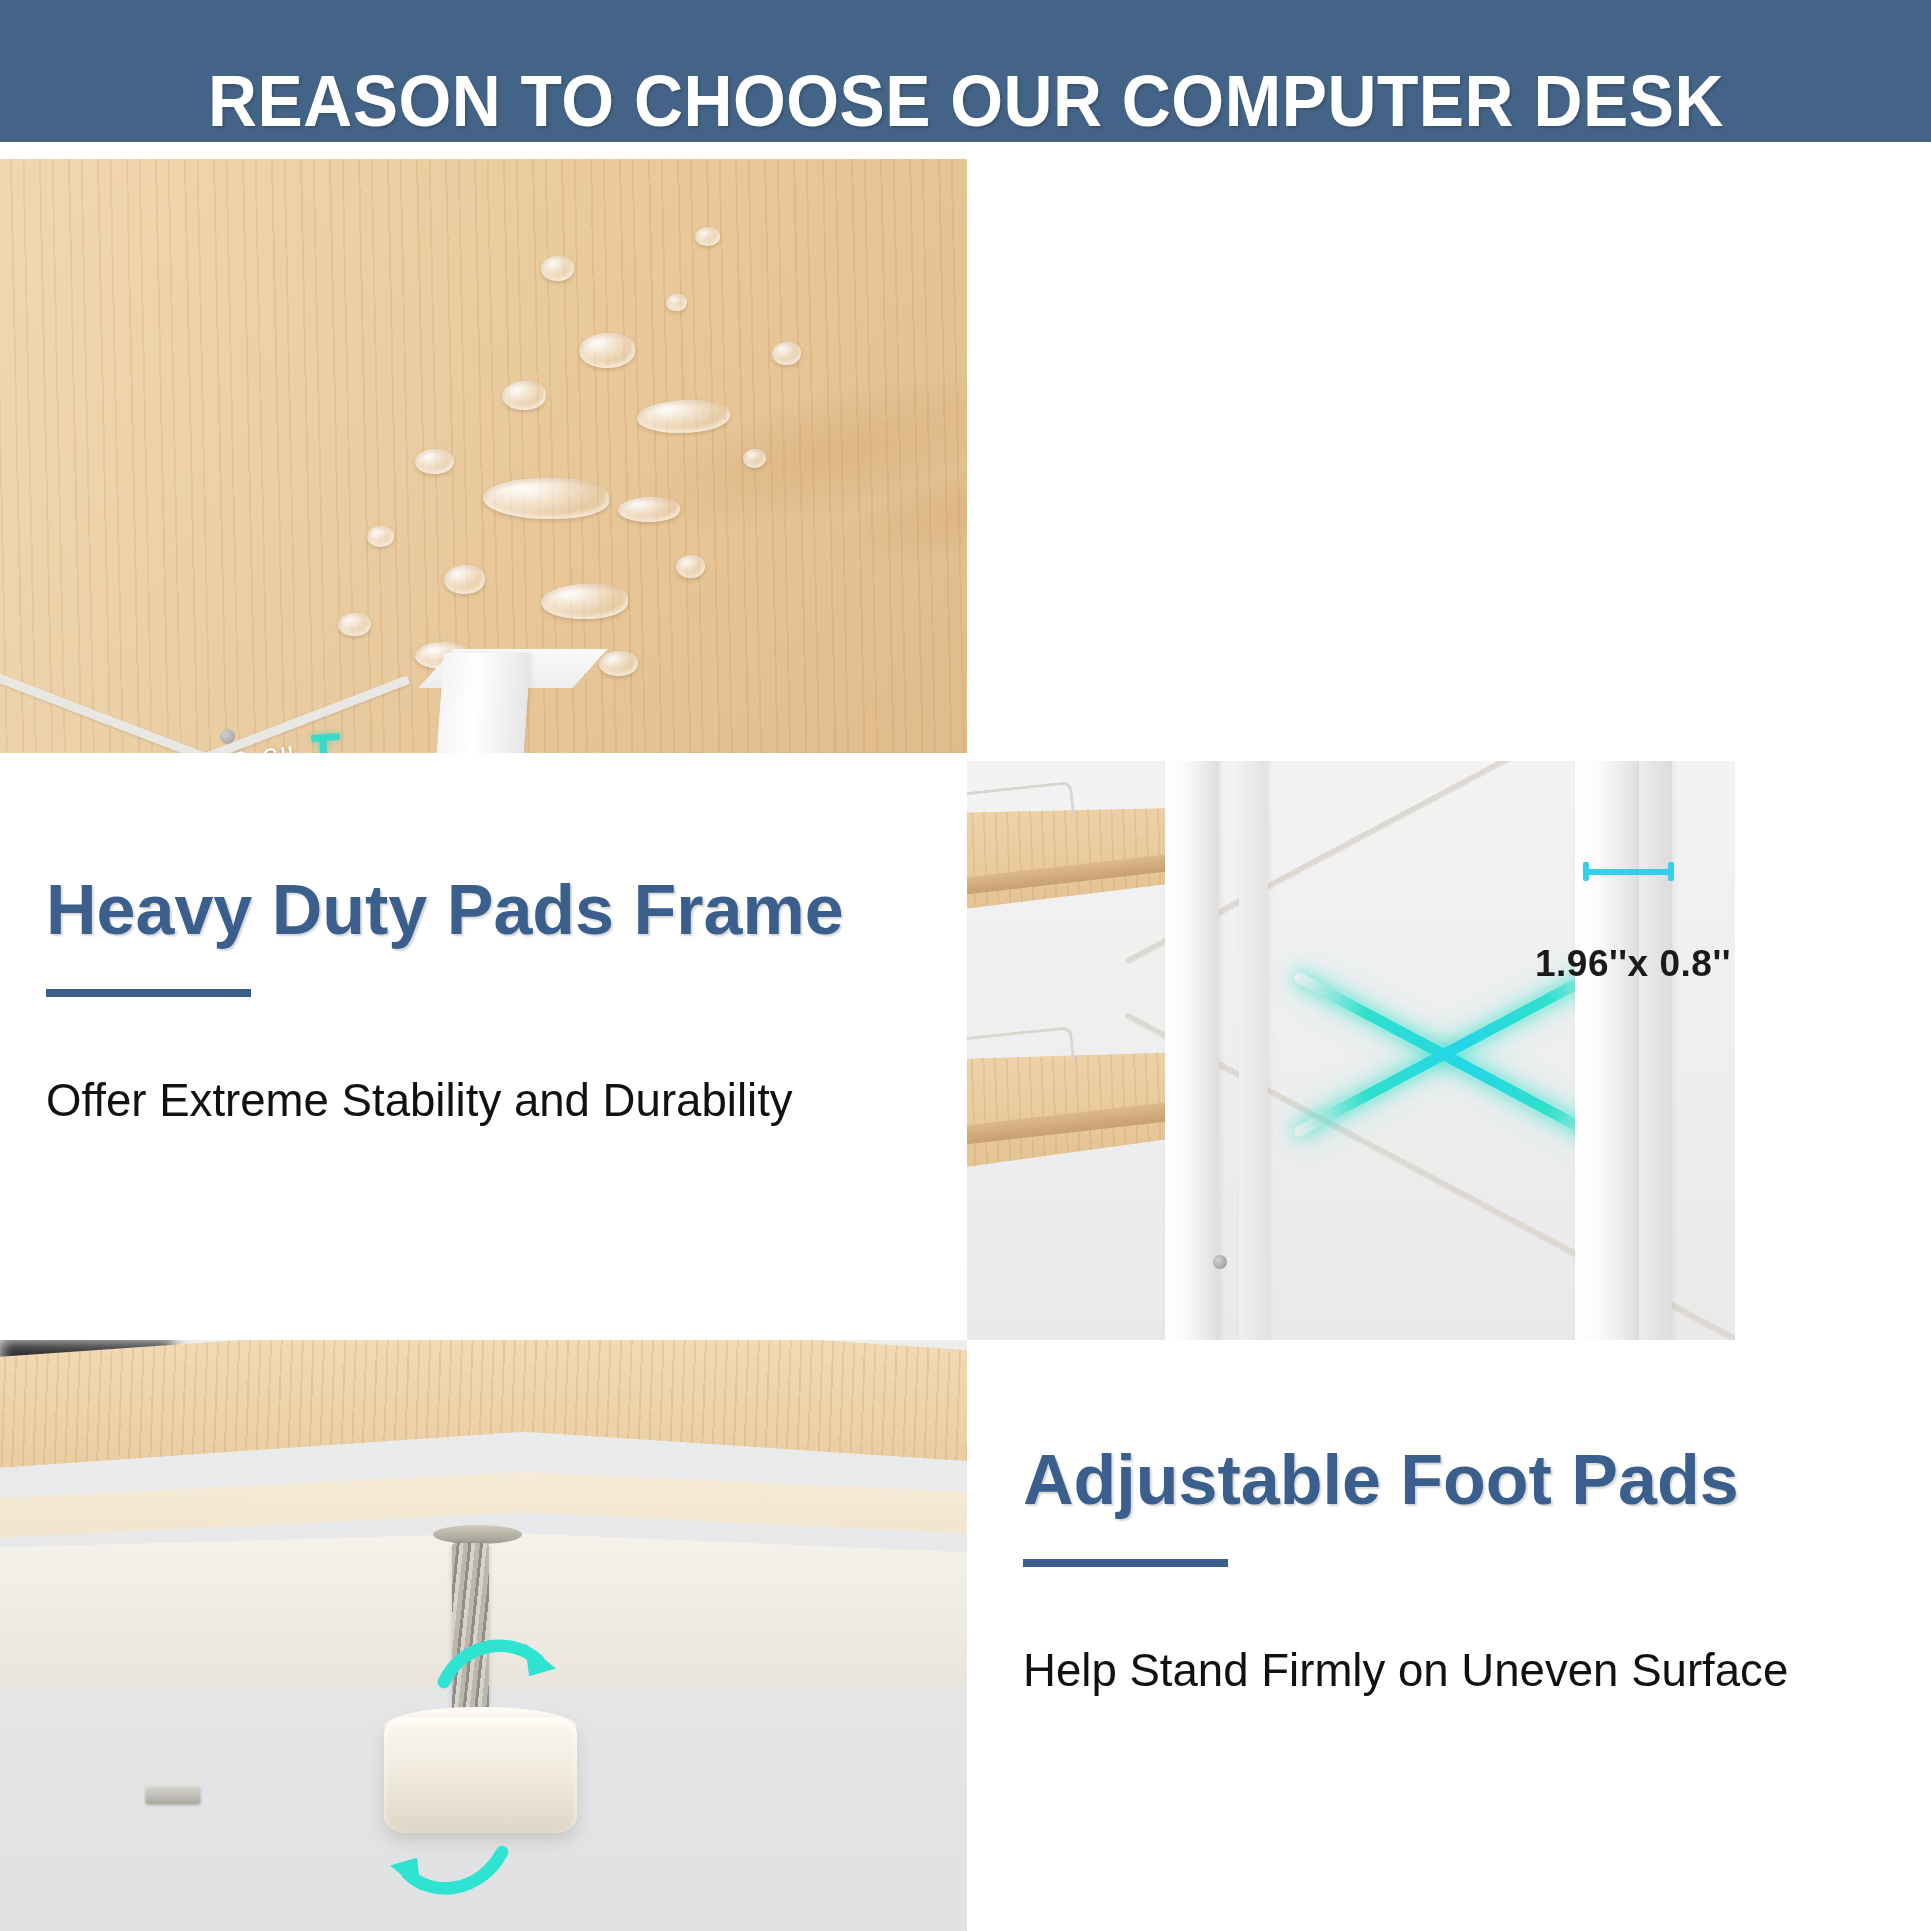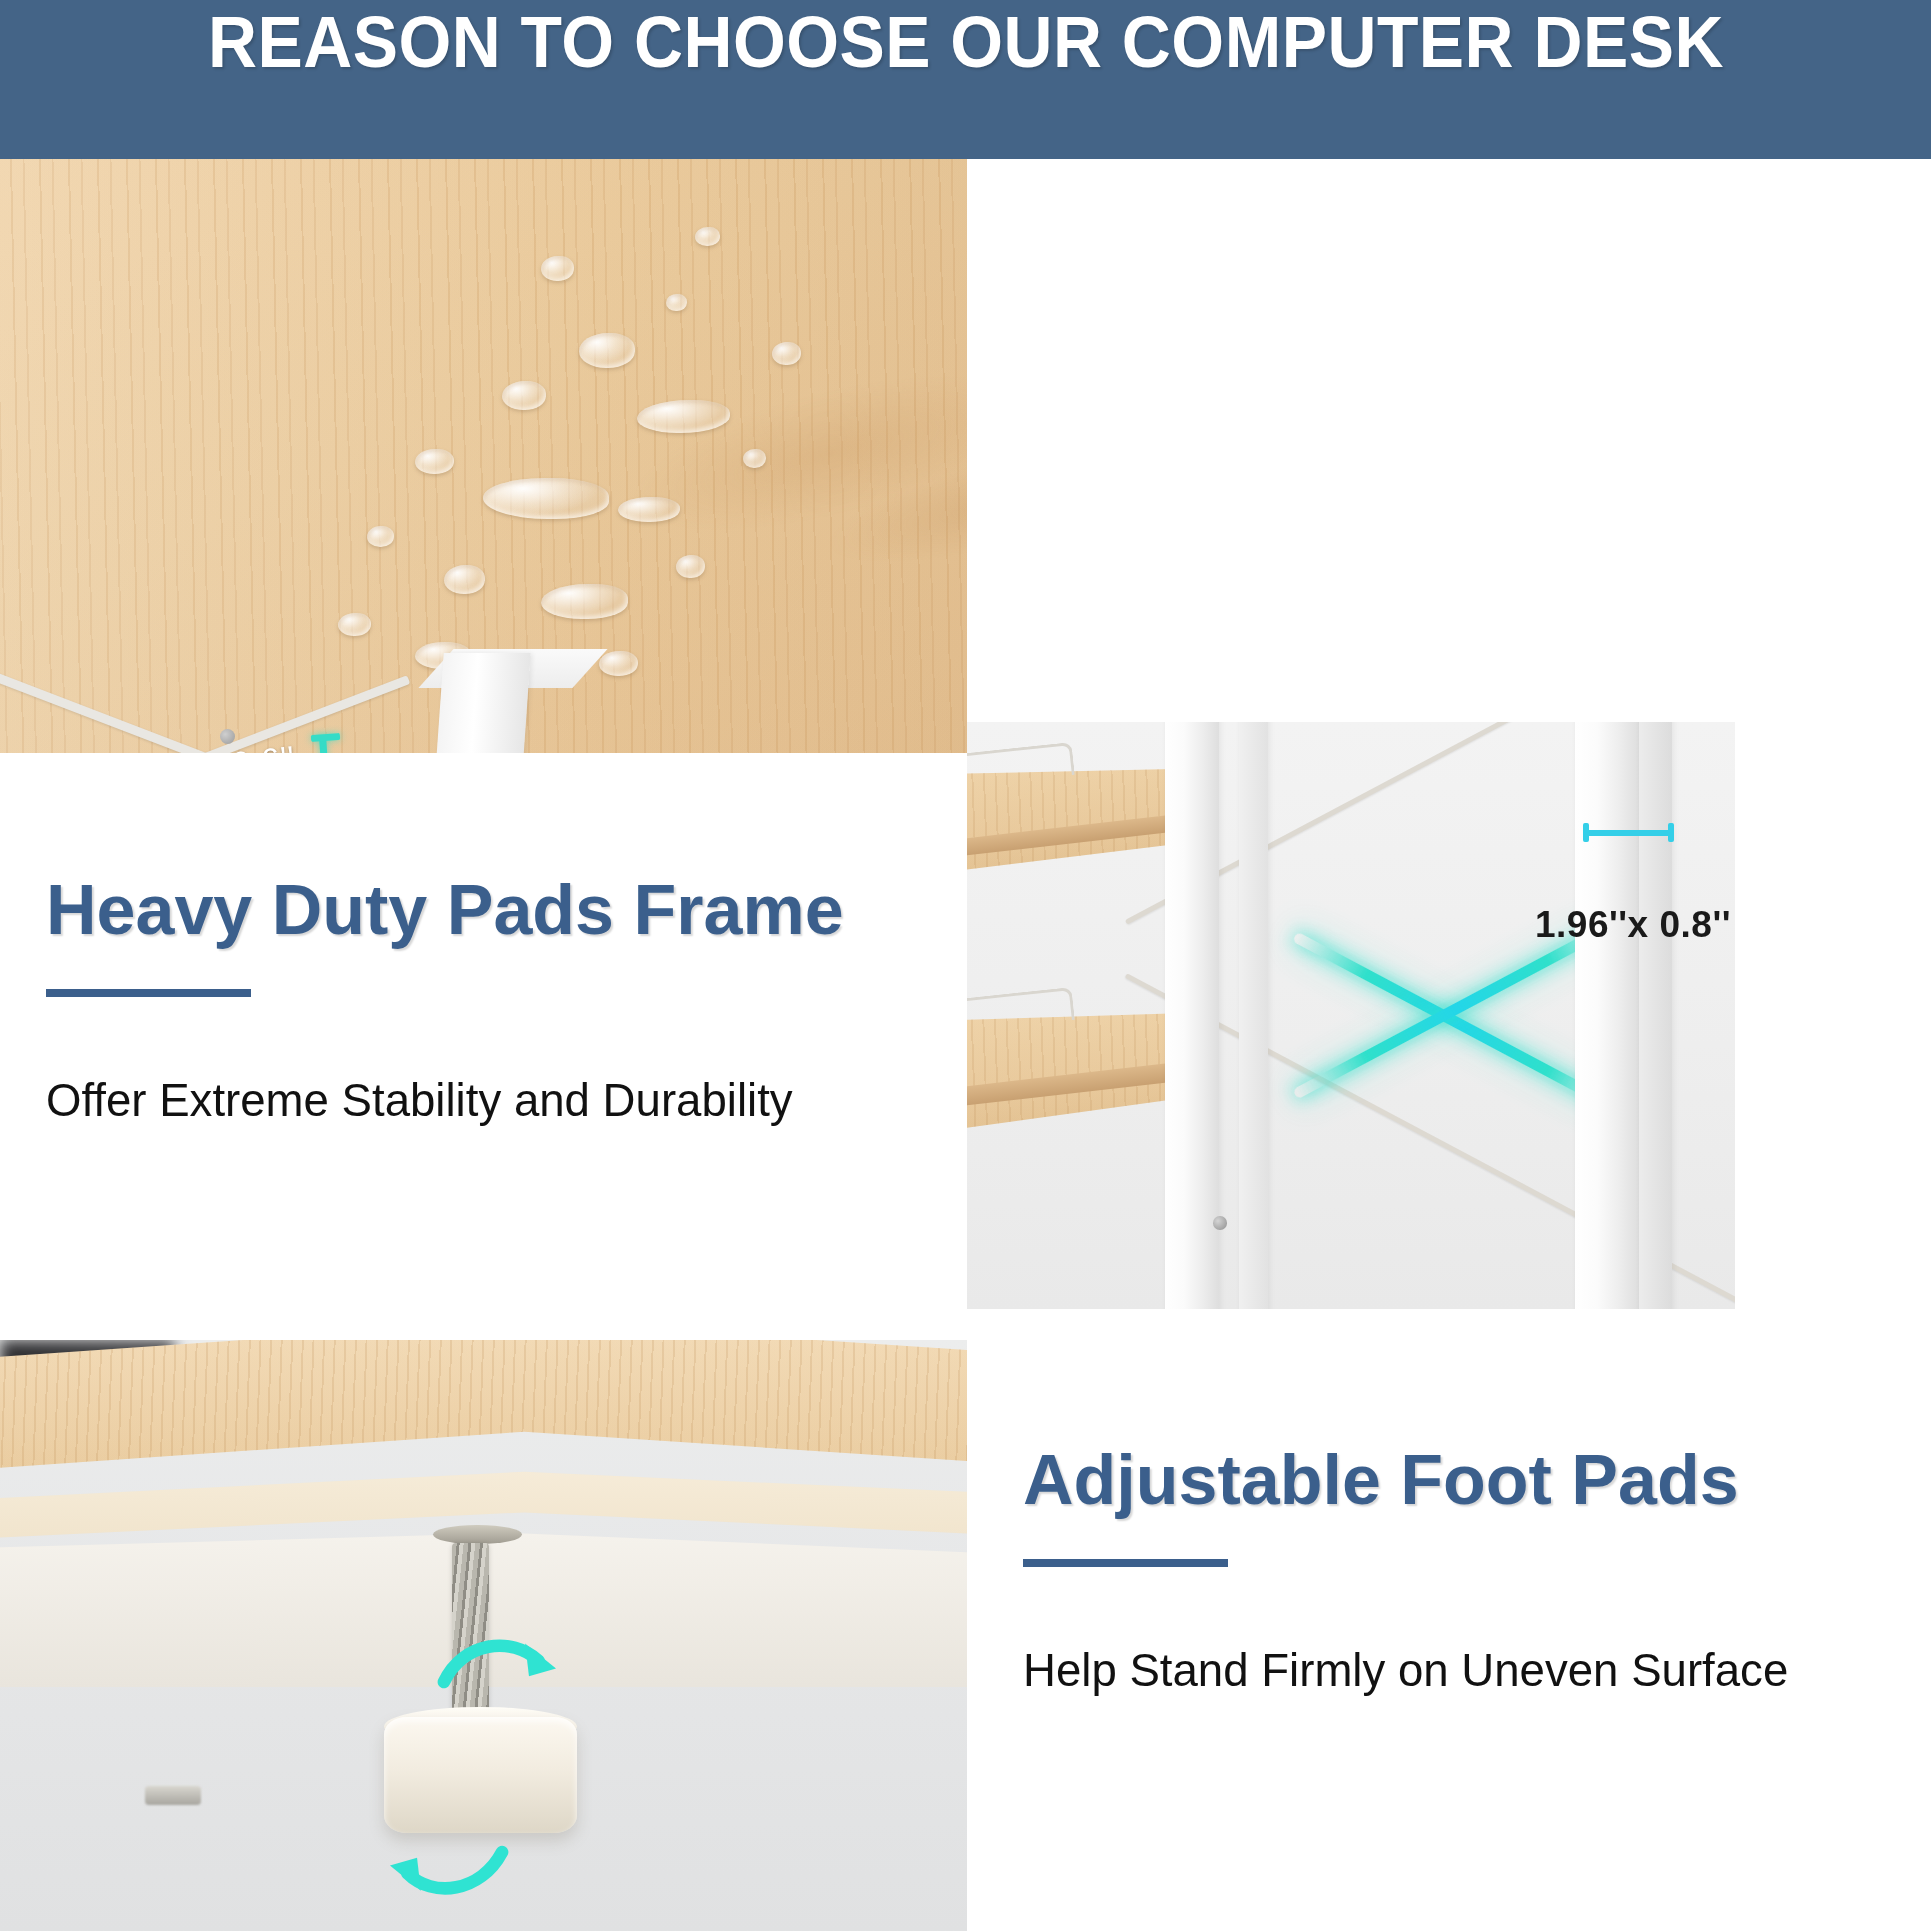--- a/index.html
+++ b/index.html
@@ -6,41 +6,41 @@
   html, body { width:1931px; height:1931px; }
   body {
     font-family:"Liberation Sans", sans-serif;
     background:#ffffff;
     overflow:hidden;
   }
   #page { position:relative; width:1931px; height:1931px; background:#fff; }
 
   
   .banner {
-    position:absolute; left:0; top:0; width:1931px; height:159px;
+    position:absolute; left:0; top:0; width:1931px; height:142px;
     background:#446487;
-    display:flex; align-items:flex-start; justify-content:center;
+    display:flex; align-items:flex-end; justify-content:center;
   }
   .banner-title {
     color:#ffffff;
     font-family:"Liberation Sans Narrow","Liberation Sans", sans-serif;
     font-weight:bold;
     font-size:73px;
     letter-spacing:0.5px;
     transform:scaleX(0.93);
     white-space:nowrap;
     text-shadow:1.9px 1.9px 2.9px rgba(0,0,0,0.18);
   }
 
   
   .cell { position:absolute; overflow:hidden; }
   .c-r1c1 { left:0;    top:159px;  width:967px; height:594px; }
   .c-r1c2 { left:967px; top:159px;  width:964px;  height:594px; background:#fff; }
   .c-r2c1 { left:0;    top:753px;  width:967px; height:587px; background:#fff; }
-  .c-r2c2 { left:967px; top:722px;  width:768px;  height:587px; }
+  .c-r2c2 { left:967px; top:761px;  width:768px;  height:587px; }
   .c-r3c1 { left:0;    top:1340px; width:967px; height:591px; }
   .c-r3c2 { left:967px; top:1340px; width:964px;  height:591px; background:#fff; }
 
   
   .txt { position:absolute; }
   .txt-right { left:56px; }
   .heading {
     color:#3B5F8C;
     font-family:"Liberation Sans Narrow","Liberation Sans", sans-serif;
     font-weight:bold;

